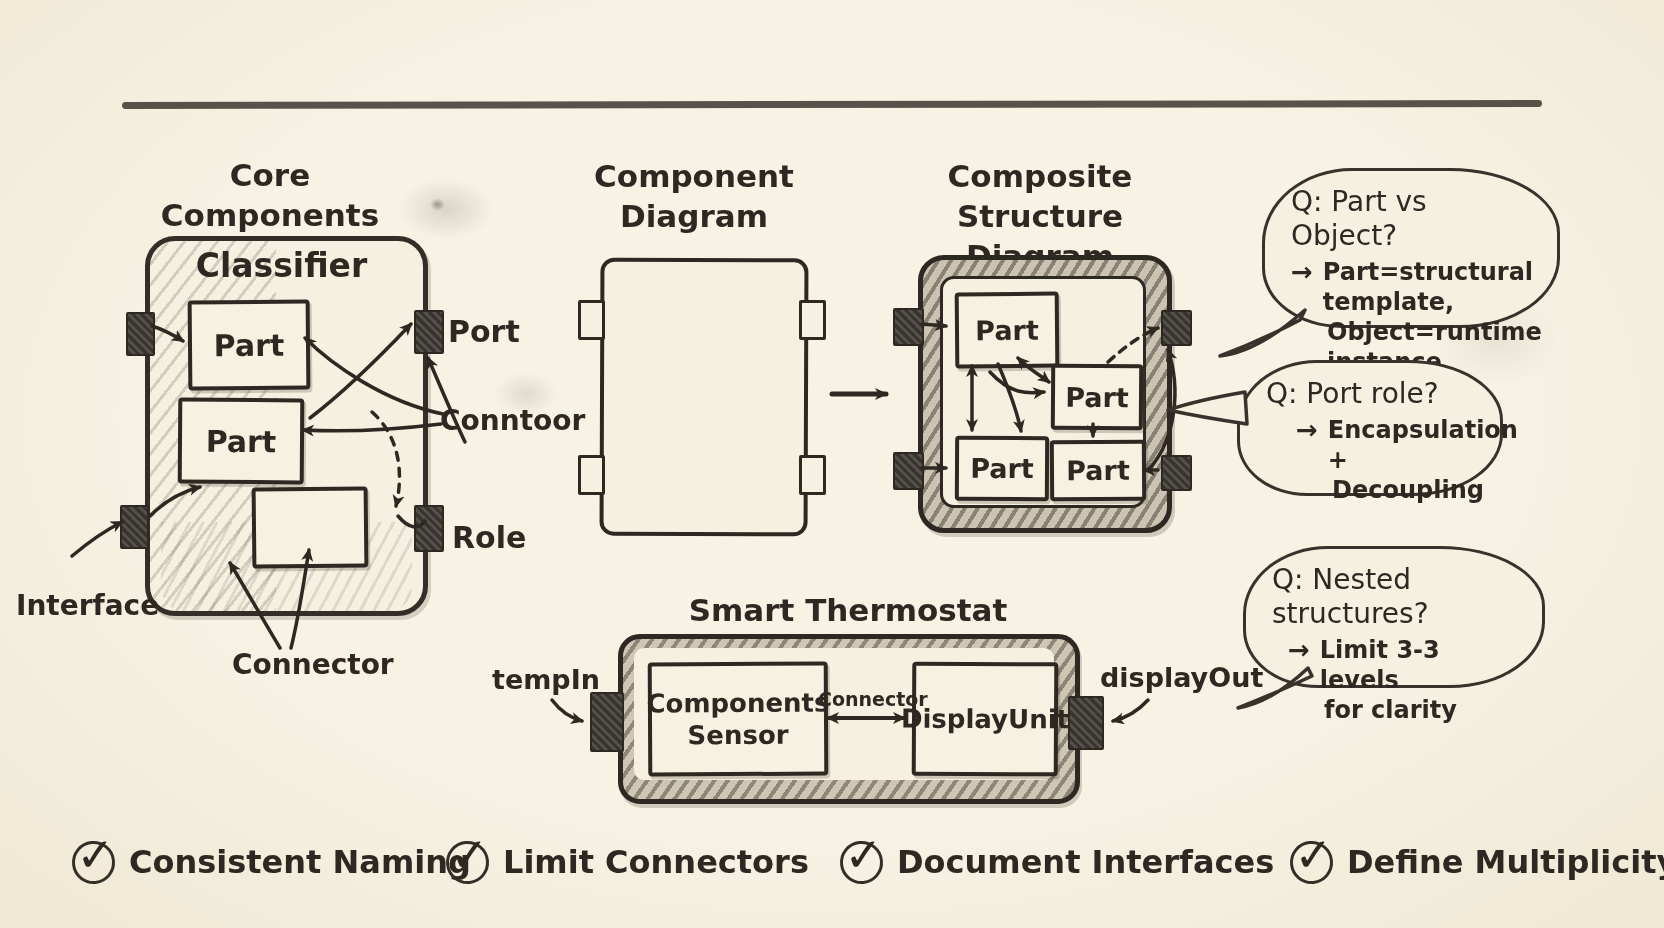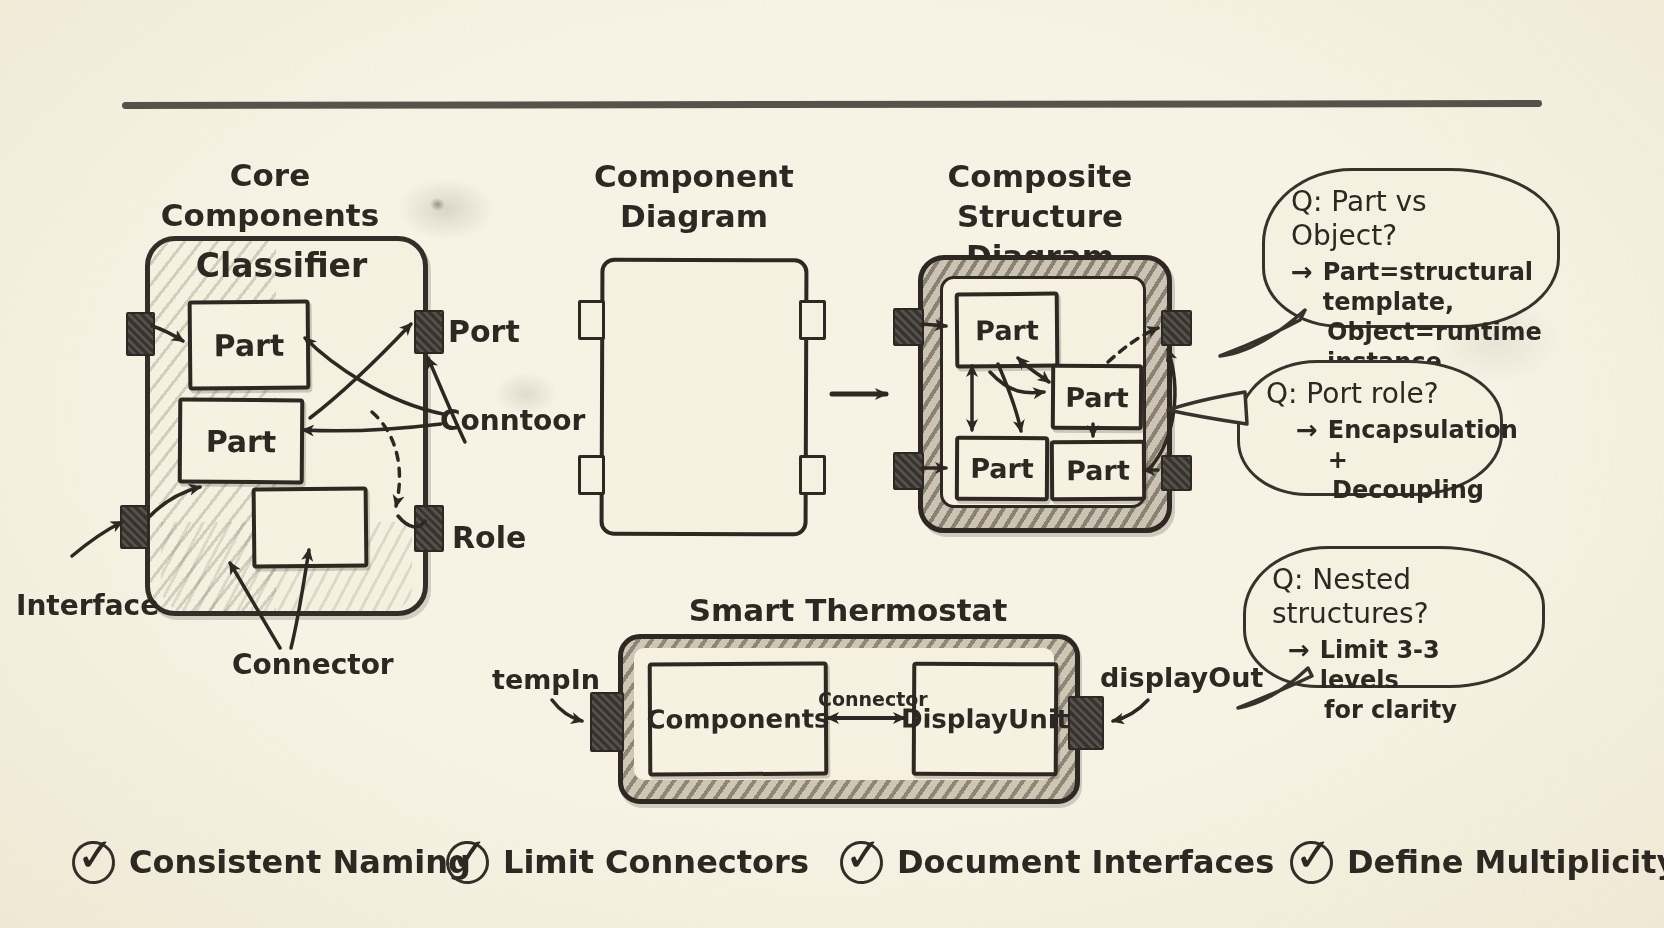--- a/index.html
+++ b/index.html
@@ -230,20 +230,21 @@
     <div class="a2" style="margin-left:52px;">for clarity</div>
   </div>
 
   <div class="abs thermo-title">Smart Thermostat Controller</div>
   <div class="abs thermo-outer"></div>
   <div class="abs thermo-inner"></div>
 
   <div class="abs sketch-box thermo-box" style="left:648px;top:662px;width:172px;height:106px;transform:rotate(-.3deg);">
     <div>
       <div>Components</div>
+      <div>Sensor</div>
     </div>
   </div>
   <div class="abs sketch-box thermo-box" style="left:912px;top:662px;width:138px;height:106px;transform:rotate(.3deg);">
     <span>DisplayUnit</span>
   </div>
   <div class="abs connector-small">Connector</div>
 
   <div class="abs port" style="left:590px;top:692px;width:30px;height:56px;"></div>
   <div class="abs port" style="left:1068px;top:696px;width:32px;height:50px;"></div>
   <div class="abs io-label" style="left:492px;top:664px;">tempIn</div>

